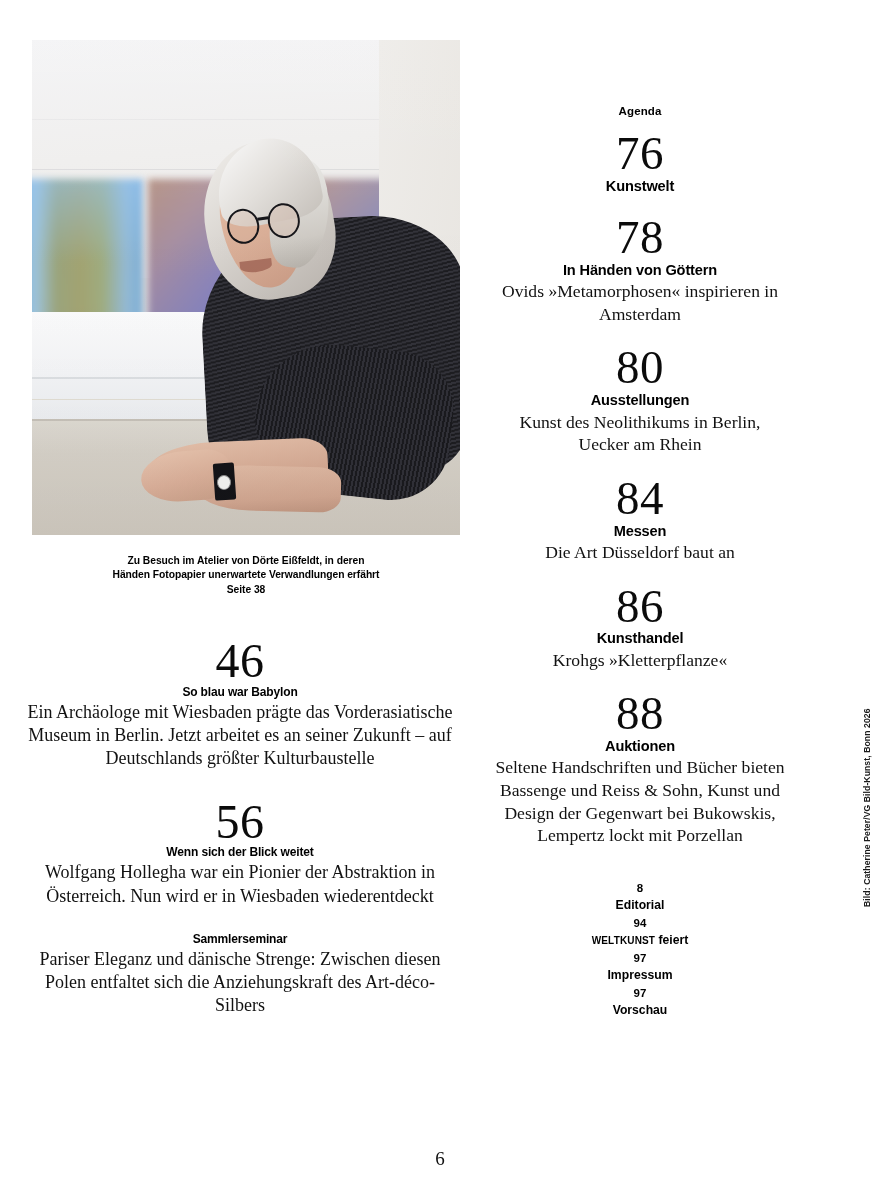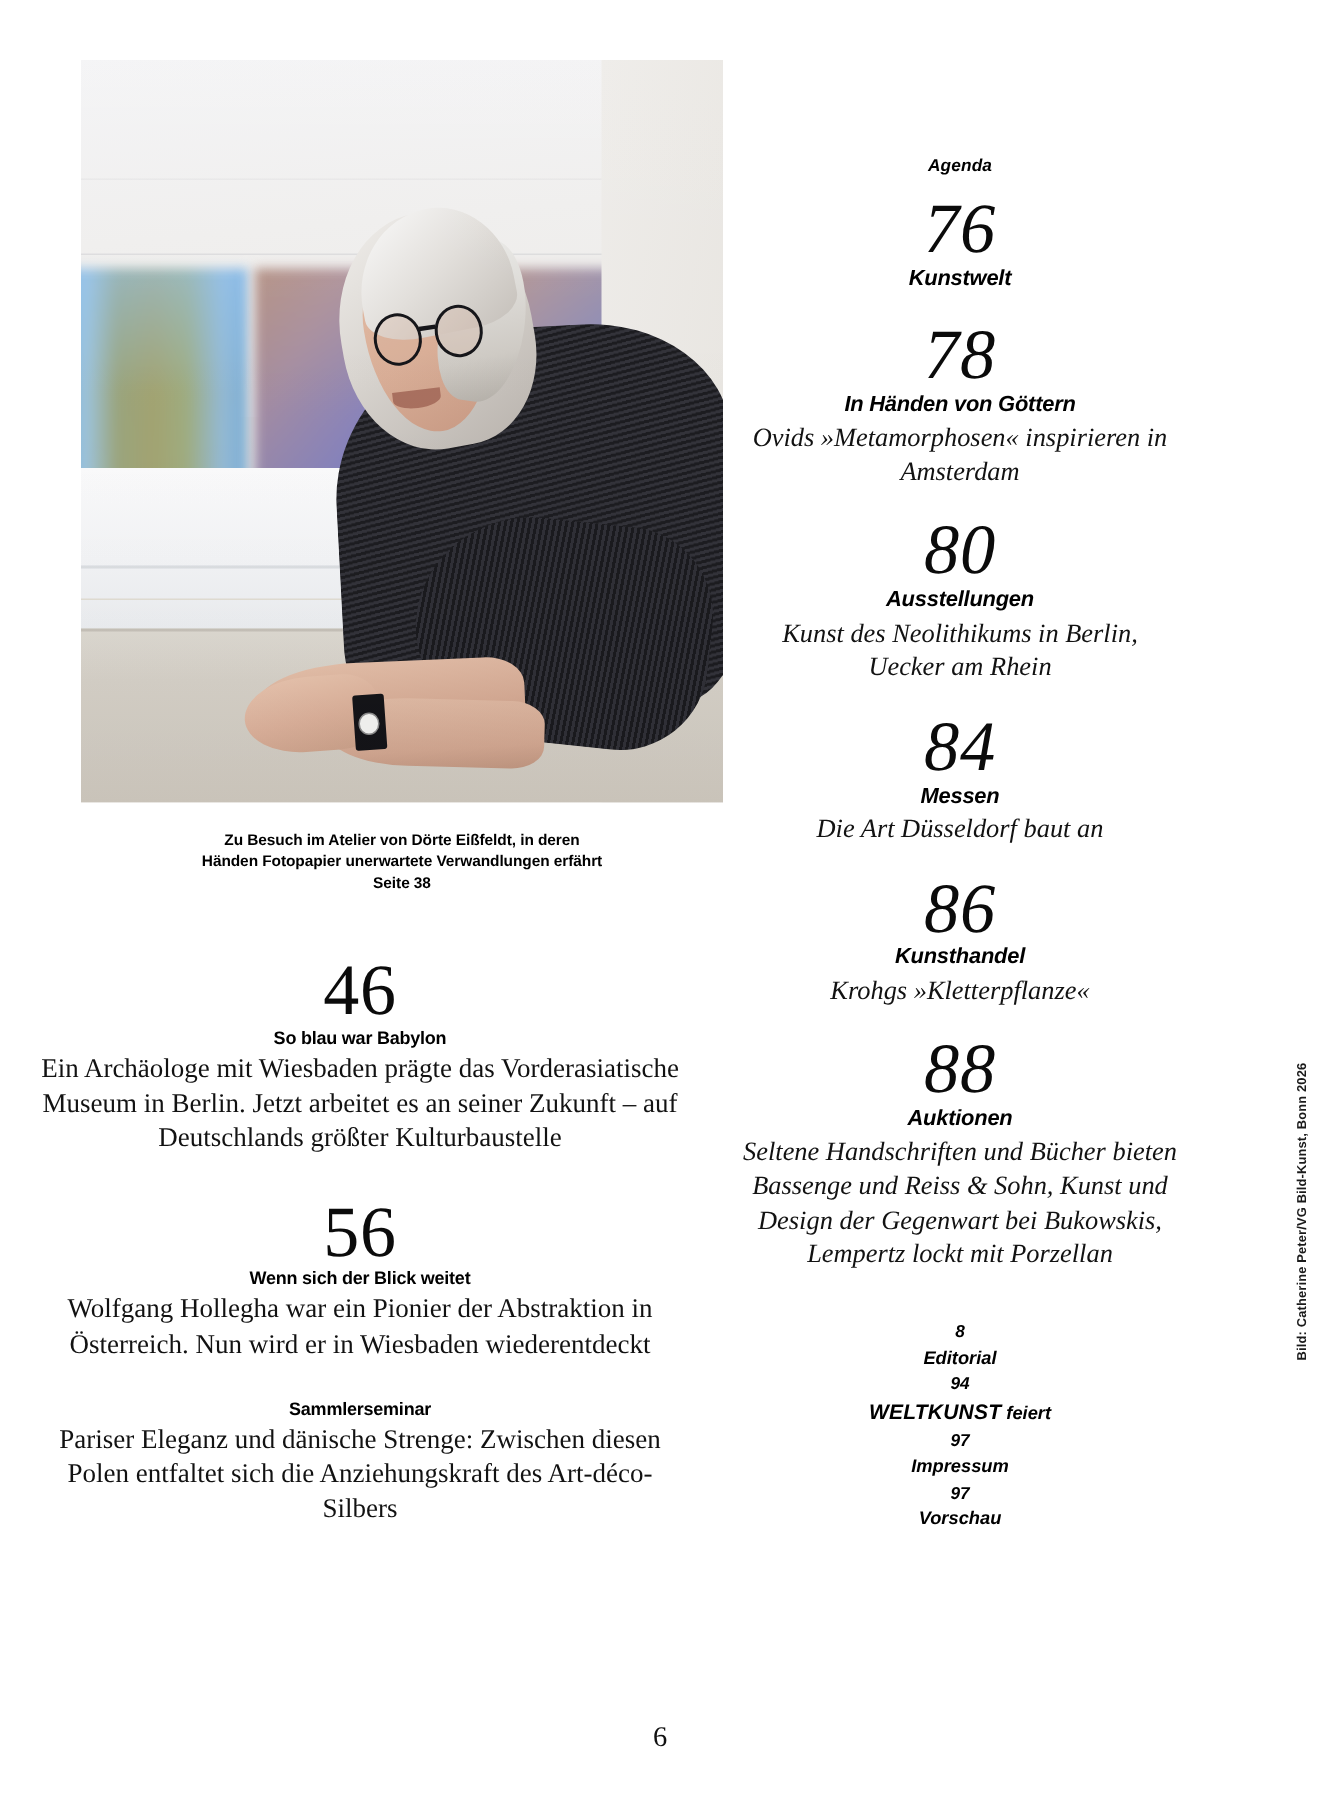--- a/index.html
+++ b/index.html
@@ -15,21 +15,21 @@
 
   .page {
     position: absolute;
     inset: 0;
     background: #ffffff;
   }
 
   
   .photo-figure {
     position: absolute;
-    left: 54px;
+    left: 32px;
     top: 40px;
     width: 428px;
   }
 
   .photo {
     position: relative;
     width: 428px;
     height: 495px;
     overflow: hidden;
     background: #e9e7e3;
@@ -357,21 +357,20 @@
     top: 636px;
     width: 428px;
     text-align: center;
   }
   .col-right {
     position: absolute;
     left: 495px;
     top: 105px;
     width: 290px;
     text-align: center;
-    font-style: italic;
   }
 
   .agenda-label {
     font-family: "Liberation Sans", sans-serif;
     font-size: 11.5px;
     font-weight: bold;
     color: #000;
     letter-spacing: 0.1px;
     margin-bottom: 12px;
   }
@@ -427,21 +426,21 @@
   }
   .short-label {
     font-family: "Liberation Sans", sans-serif;
     font-size: 12.2px;
     font-weight: bold;
     color: #000;
     line-height: 1.35;
     margin-bottom: 3px;
   }
   .brand-caps {
-    font-size: 14px;
+    font-size: 10px;
     letter-spacing: 0.15px;
   }
 
   
   .credit {
     position: absolute;
     right: 18px;
     top: 510px;
     font-family: "Liberation Sans", sans-serif;
     font-size: 8.6px;

